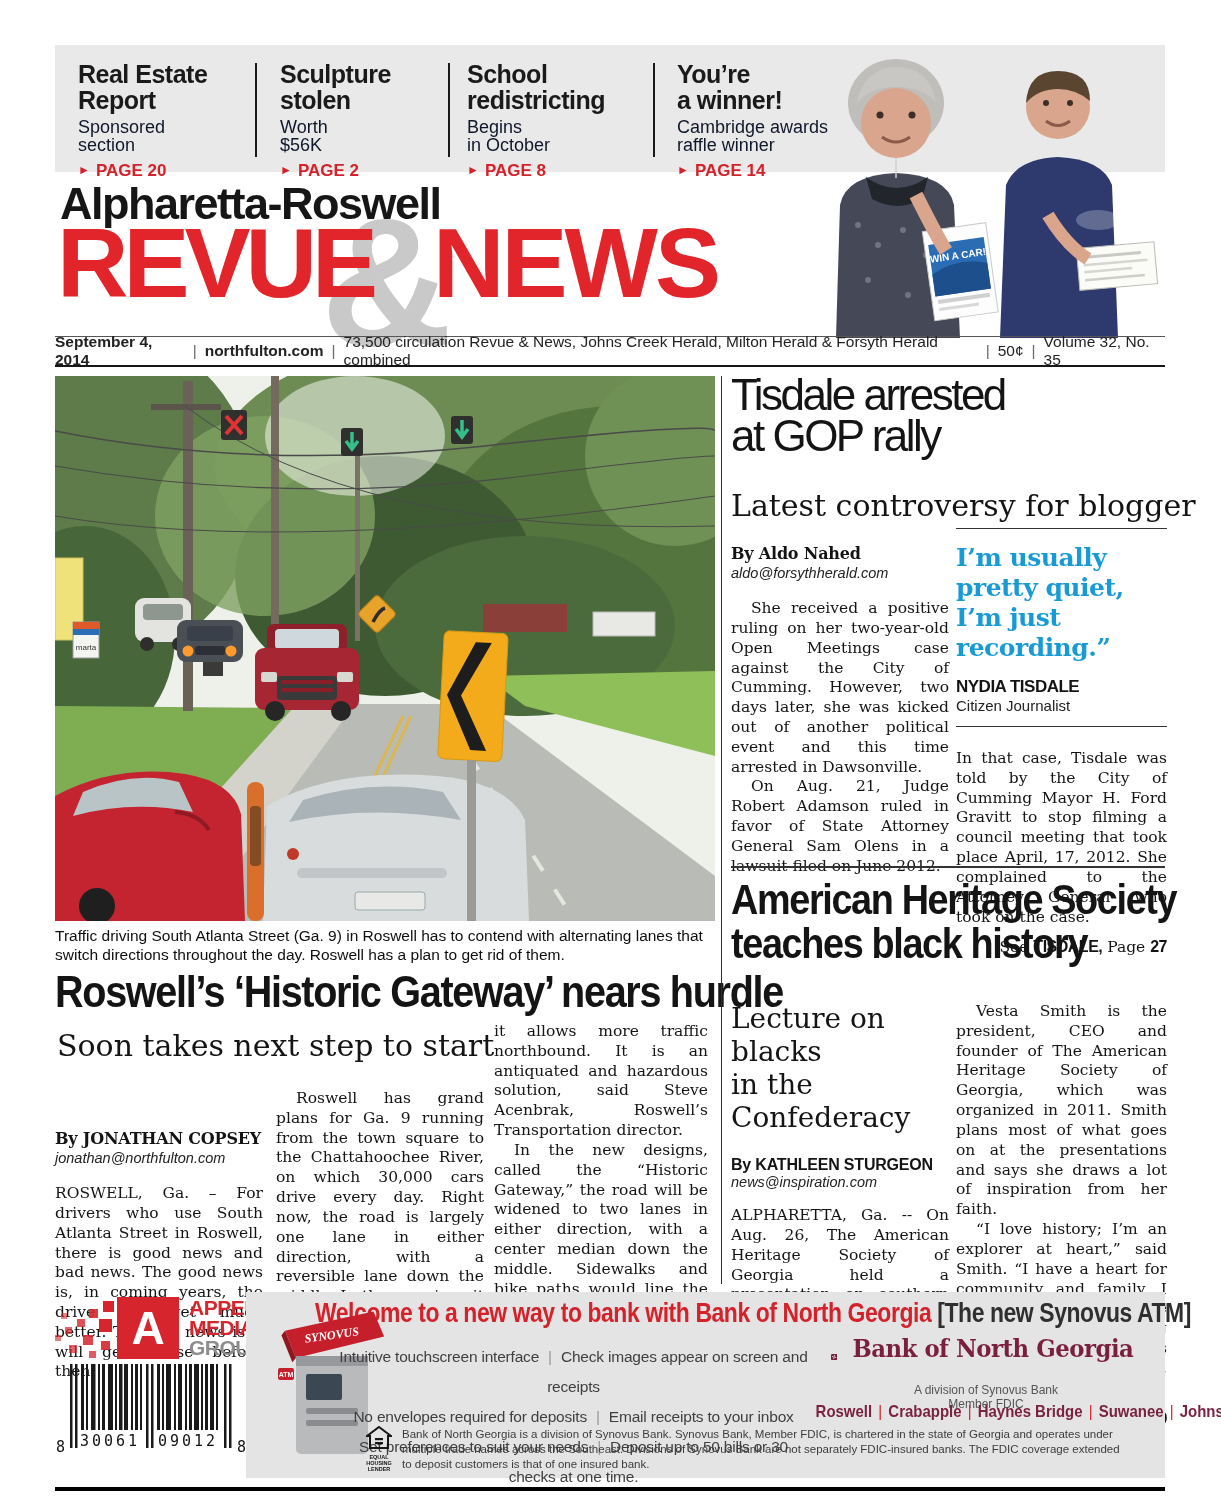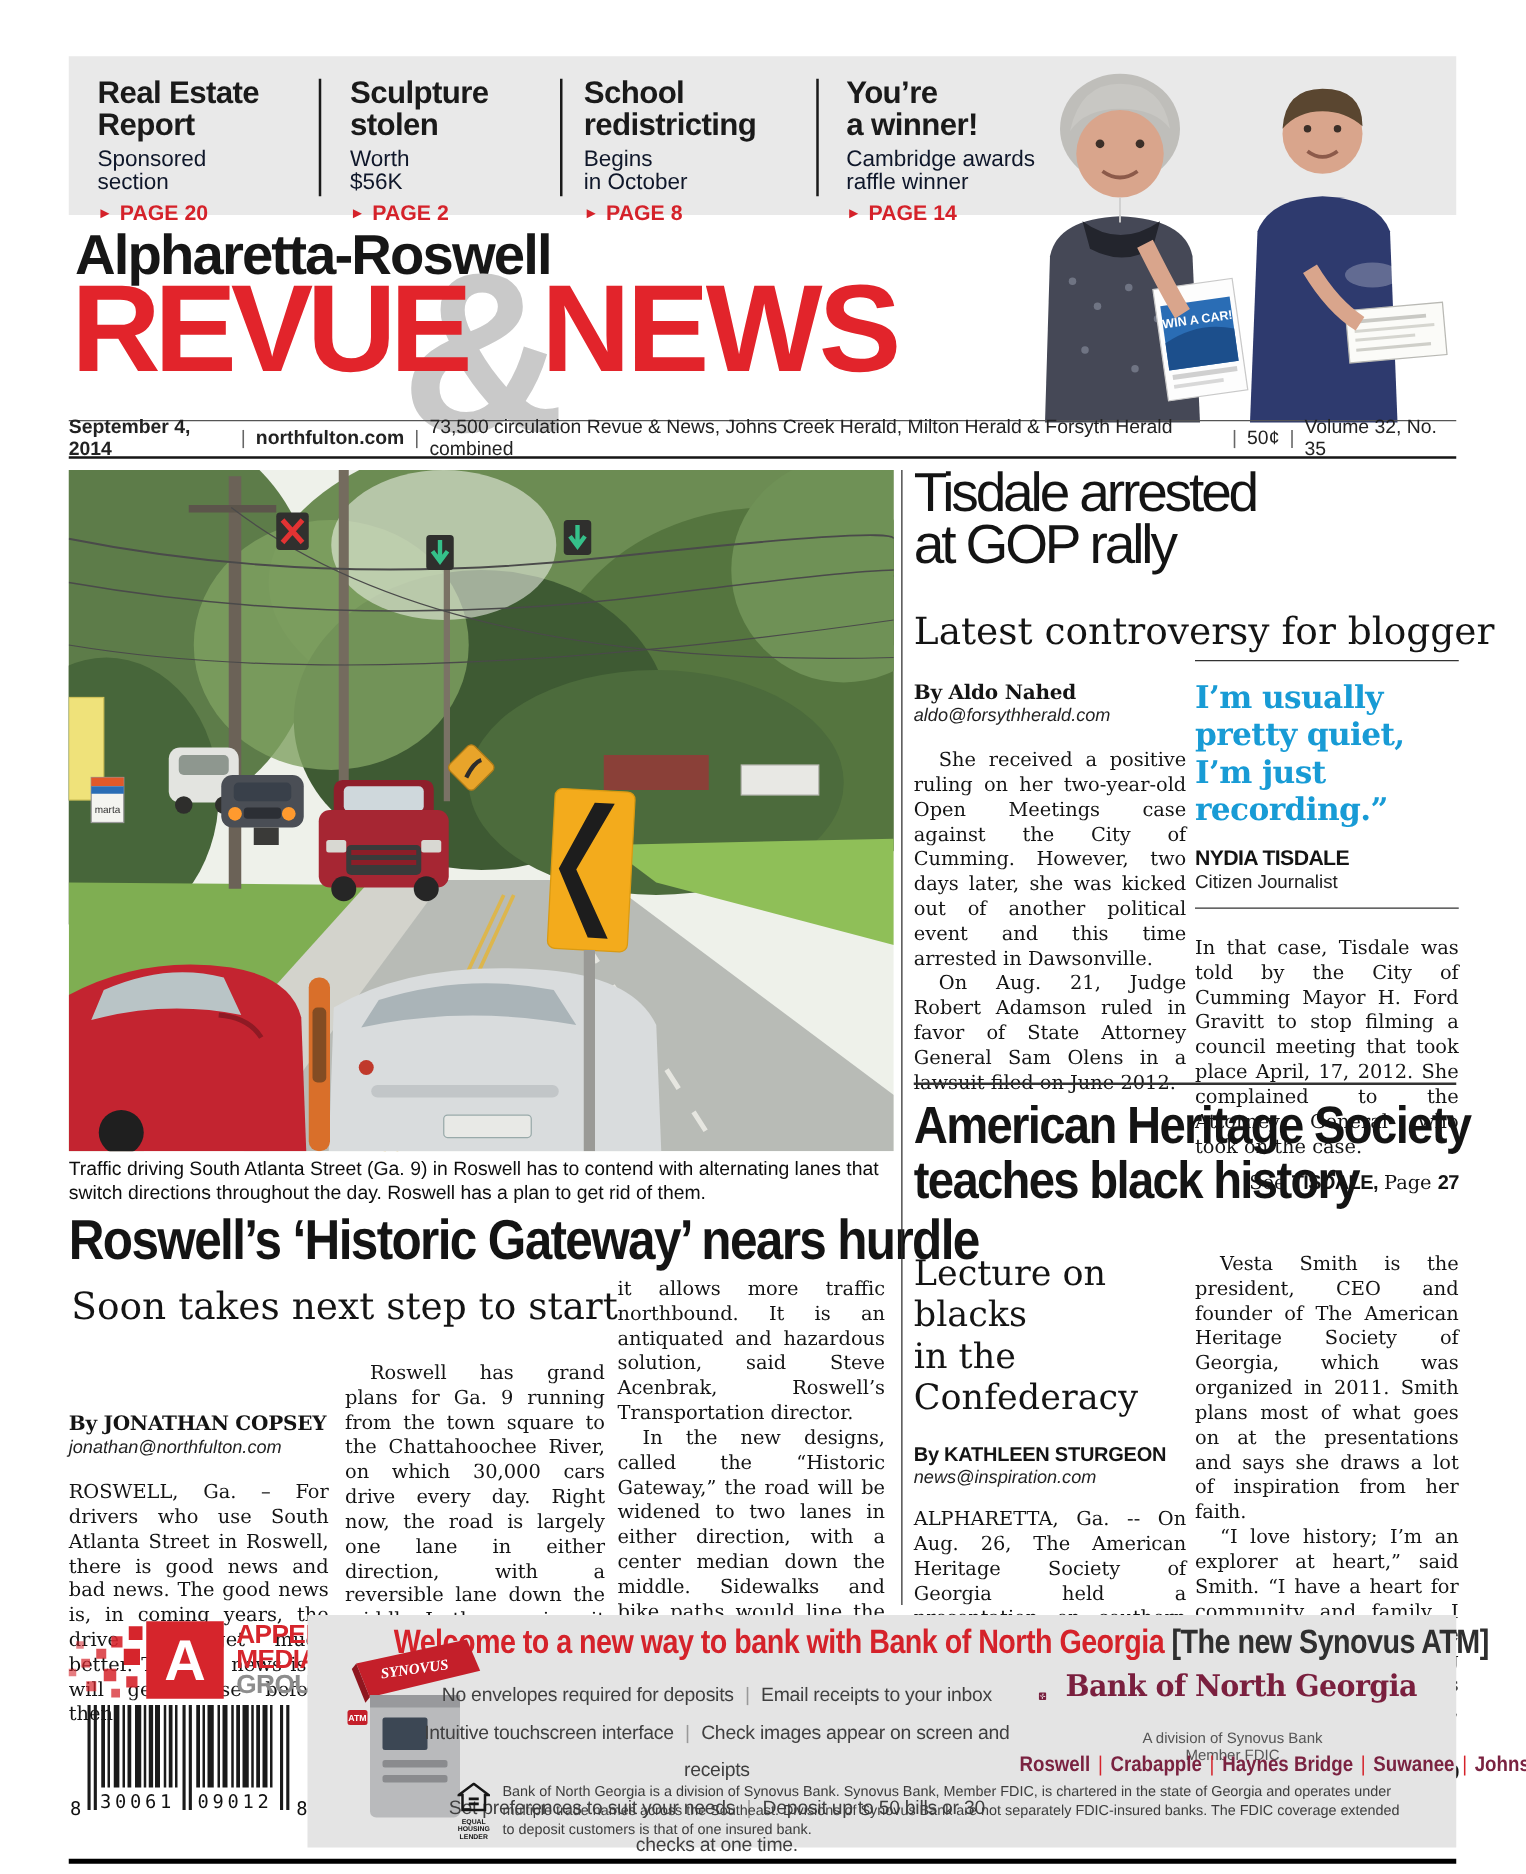--- a/index.html
+++ b/index.html
@@ -478,24 +478,24 @@
       <rect x="34" y="100" width="52" height="6" rx="2" fill="#8a8b8e"></rect>
       <rect x="34" y="112" width="52" height="6" rx="2" fill="#8a8b8e"></rect>
       <g>
         <rect x="6" y="60" width="16" height="12" rx="2" fill="#c41f2a"></rect>
         <text x="14" y="69" text-anchor="middle" font-size="7" font-weight="bold" fill="#fff" font-family="Liberation Sans, sans-serif">ATM</text>
       </g>
     </svg>
 
     <div class="features" data-interactable="false">
       <div data-interactable="false">
-        <span>No envelopes required for deposits</span><span class="pipe">|</span><span>Email receipts to your inbox</span>
+        <span>Intuitive touchscreen interface</span><span class="pipe">|</span><span>Check images appear on screen and receipts</span>
       </div>
       <div data-interactable="false">
-        <span>Intuitive touchscreen interface</span><span class="pipe">|</span><span>Check images appear on screen and receipts</span>
+        <span>No envelopes required for deposits</span><span class="pipe">|</span><span>Email receipts to your inbox</span>
       </div>
       <div data-interactable="false">
         <span>Set preferences to suit your needs</span><span class="pipe">|</span><span>Deposit up to 50 bills or 30 checks at one time.</span>
       </div>
     </div>
 
     <div class="bank" data-interactable="false">
       <div class="row">
         <svg width="46" height="46" viewBox="0 0 52 52" data-interactable="false">
           <rect width="52" height="52" rx="10" fill="#761f3e"></rect>

